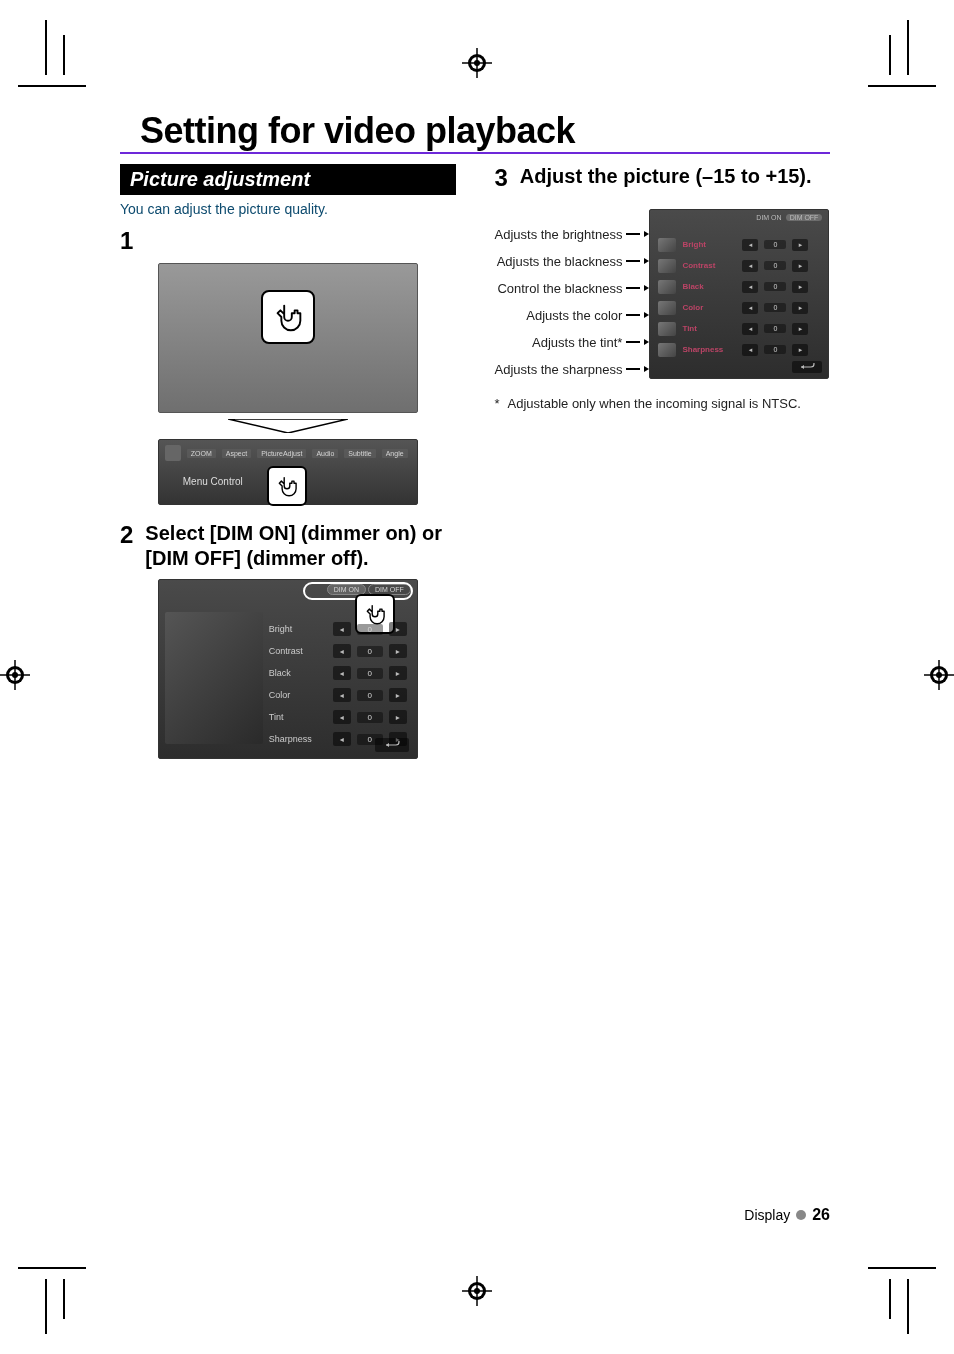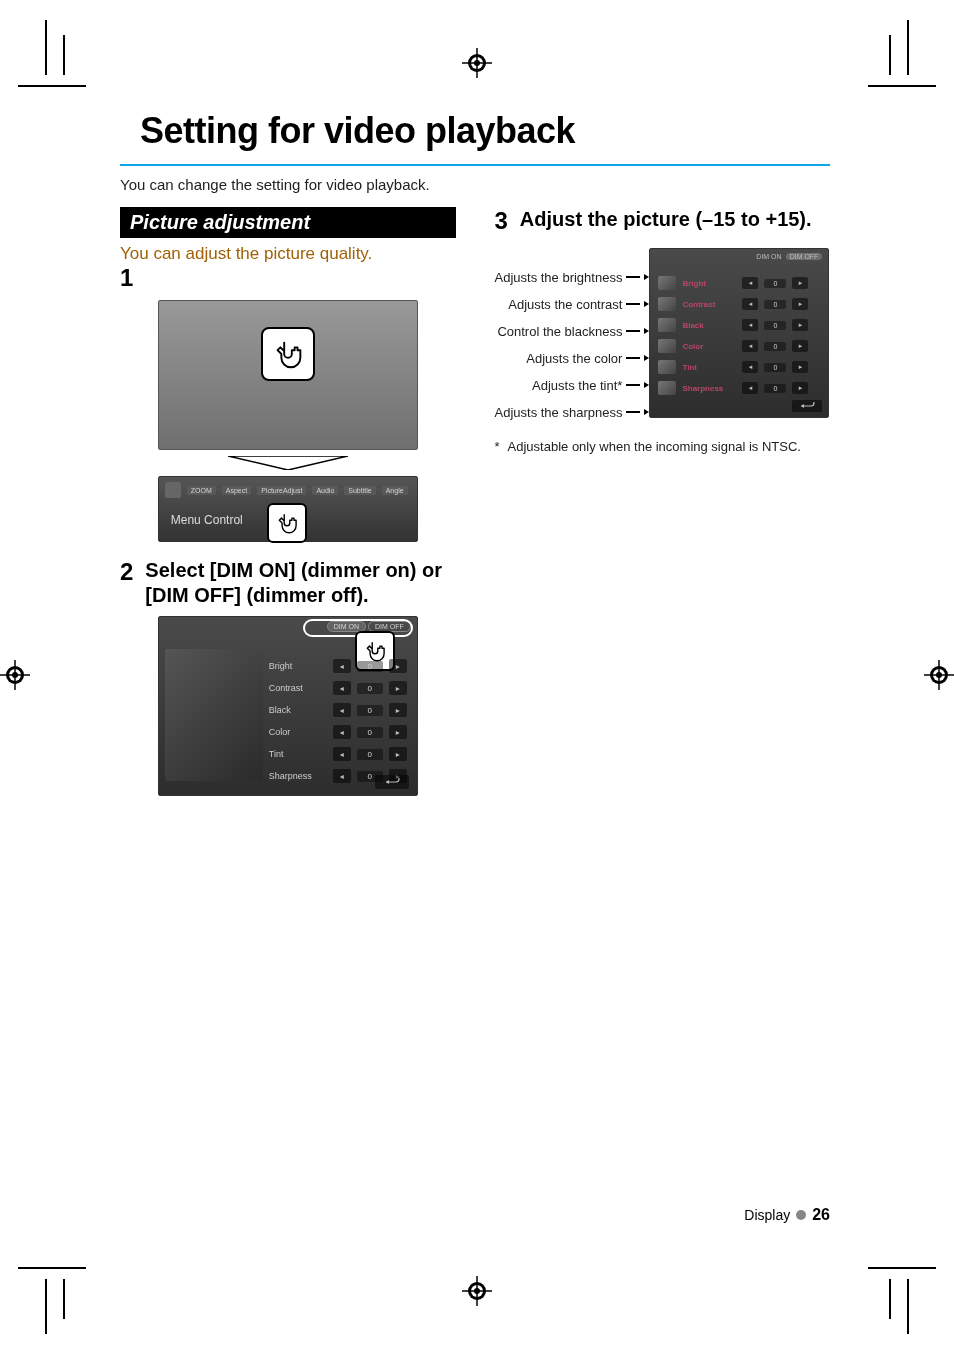--- a/index.html
+++ b/index.html
@@ -30,66 +30,66 @@
   .reg-bottom { left: 462px; bottom: 48px; }
   .reg-left { left: 0px; top: 660px; }
   .reg-right { right: 0px; top: 660px; }
 
   .page {
     position: absolute;
     left: 120px;
     top: 110px;
     width: 710px;
   }
-  .title-row { display: flex; align-items: center; border-bottom: 2px solid #0ea5e9; padding-bottom: 12px; margin-bottom: 10px; }
+  .title-row { display: flex; align-items: center; border-bottom: 2px solid #6d28d9; padding-bottom: 0; margin-bottom: 10px; }
   .title-bar { width: 10px; background: #000; margin-right: 10px; }
   .title { font-size: 36px; font-weight: 700; letter-spacing: -0.5px; }
   .intro { font-size: 15px; color: #222; margin-bottom: 14px; }
 
   .cols { display: flex; gap: 39px; }
   .col { flex: 1; min-width: 0; }
   .subhead-box { background: #000; color: #fff; font-size: 20px; font-weight: 700; font-style: italic; padding: 4px 10px; display: inline-block; width: 100%; margin-bottom: 6px; }
-  .sub-intro { font-size: 17px; color: #a16207; }
+  .sub-intro { font-size: 14px; color: #0c4a6e; margin-bottom: 10px; }
 
   .step { display: flex; align-items: flex-start; gap: 12px; margin-bottom: 8px; }
   .step-num { font-size: 24px; font-weight: 700; }
   .step-title { font-size: 20px; font-weight: 700; line-height: 1.25; }
 
   .fig { width: 260px; margin: 6px auto 16px auto; }
   .fig-gray { background: linear-gradient(180deg,#999,#6f6f6f); border: 1px solid #555; height: 150px; border-radius: 2px; position: relative; }
   .fig-touch-icon { position: absolute; left: 50%; top: 26px; transform: translateX(-50%); width: 54px; height: 54px; background:#fff; border:2px solid #000; border-radius:8px; display:flex; align-items:center; justify-content:center; }
   .fig-touch-icon svg { width: 38px; height: 38px; }
   .fig-arrow { width: 120px; height: 14px; margin: 6px auto 6px auto; }
   .fig-arrow svg { width: 100%; height: 100%; }
 
   .fig-menubar { background: linear-gradient(180deg,#555,#333); border: 1px solid #333; height: 66px; border-radius: 2px; position: relative; color:#d5d5d5; font-size:8px; }
   .mb-top { display:flex; gap:6px; padding:5px 6px 2px 6px; align-items:center; }
   .mb-icon { width:16px; height:16px; background:#666; border-radius:2px; }
   .mb-btn { background:rgba(90,90,90,.9); padding:1px 4px; border-radius:1px; font-size:7px; }
-  .mb-label { position:absolute; left:12px; top:36px; font-size:12px; color:#ddd; }
+  .mb-label { position:absolute; left:24px; top:36px; font-size:10px; color:#ddd; }
   .mb-touch { position:absolute; left:108px; top:26px; width:40px; height:40px; background:#fff; border:2px solid #000; border-radius:6px; display:flex; align-items:center; justify-content:center; }
   .mb-touch svg { width:28px; height:28px; }
 
   .fig-settings { background: linear-gradient(180deg,#4a4a4a,#2d2d2d); border:1px solid #333; height: 180px; border-radius:2px; position:relative; color:#d5d5d5; font-size:9px; }
   .fs-tabs { position:absolute; top:4px; right:6px; display:flex; gap:2px; }
   .fs-tab { border:1px solid #888; border-radius:8px; padding:1px 6px; font-size:7px; }
   .fs-tab.active { background:rgba(255,255,255,.15); }
   .fs-touch { position:absolute; right:22px; top:14px; width:40px; height:40px; background:#fff; border:2px solid #000; border-radius:6px; display:flex; align-items:center; justify-content:center; }
   .fs-touch svg { width:28px; height:28px; }
   .fs-rows { position:absolute; left:110px; top:38px; right:8px; }
   .fs-row { display:flex; align-items:center; gap:6px; height:22px; }
   .fs-row-label { width:58px; font-size:9px; color:#ccc; }
   .fs-row-val { width:26px; text-align:center; font-size:8px; background:rgba(0,0,0,.4); border-radius:2px; padding:1px 0; }
   .fs-row-btn { width:18px; height:14px; background:rgba(0,0,0,.5); border-radius:2px; display:flex; align-items:center; justify-content:center; font-size:8px; color:#bbb; }
   .fs-back { position:absolute; right:8px; bottom:6px; width:34px; height:14px; background:rgba(0,0,0,.5); border-radius:2px; display:flex; align-items:center; justify-content:center; }
   .fs-left-img { position:absolute; left:6px; top:32px; width:98px; height:132px; background:linear-gradient(135deg,#555,#2a2a2a); border-radius:2px; }
 
   .tabs-oval { position:absolute; top:2px; right:4px; width:110px; height:18px; border:2px solid #fff; border-radius:10px; pointer-events:none; }
 
-  .fig3-wrap { display:flex; align-items:center; gap:0; }
+  .fig3-wrap { display:flex; align-items:flex-end; gap:0; }
   .fig3-labels { display:flex; flex-direction:column; gap:7px; align-items:flex-end; font-size:13px; color:#222; padding-top:24px; }
   .fig3-labels div { display:flex; align-items:center; gap:4px; height:20px; }
   .fig3-labels .ln { width:14px; height:1.5px; background:#000; }
   .fig3-labels .ar { width:0;height:0;border-top:3px solid transparent;border-bottom:3px solid transparent;border-left:5px solid #000;}
   .fig3-panel { background: linear-gradient(180deg,#4a4a4a,#2d2d2d); border:1px solid #333; width:180px; height:170px; border-radius:2px; position:relative; color:#ccc; font-size:9px; }
   .fig3-tabs { position:absolute; top:4px; right:6px; display:flex; gap:4px; font-size:7px; }
   .fig3-tab { color:#bbb; }
   .fig3-tab.active { background:rgba(255,255,255,.2); border-radius:6px; padding:0 4px; }
   .fig3-rows { position:absolute; left:8px; top:24px; right:8px; }
   .fig3-row { display:flex; align-items:center; gap:6px; height:21px; }
@@ -150,21 +150,20 @@
       <line x1="15" y1="0" x2="15" y2="30" stroke="#000" stroke-width="1.5"></line>
       <line x1="0" y1="15" x2="30" y2="15" stroke="#000" stroke-width="1.5"></line>
     </svg></div>
 
 <div class="page">
 
   <div class="title-row">
     <div class="title-bar"></div>
     <div class="title">Setting for video playback</div>
   </div>
-  <div class="intro">You can change the setting for video playback.</div>
 
   <div class="cols">
 
     <div class="col">
       <div class="subhead-box">Picture adjustment</div>
       <div class="sub-intro">You can adjust the picture quality.</div>
 
       <div class="step">
         <div class="step-num">1</div>
       </div>
@@ -274,21 +273,21 @@
       </div>
 
       <div class="fig3-wrap">
         <div class="fig3-labels" id="fig3-labels">
             <div>
               <span>Adjusts the brightness</span>
               <span class="ln"></span>
               <span class="ar"></span>
             </div>
             <div>
-              <span>Adjusts the contrast</span>
+              <span>Adjusts the blackness</span>
               <span class="ln"></span>
               <span class="ar"></span>
             </div>
             <div>
               <span>Control the blackness</span>
               <span class="ln"></span>
               <span class="ar"></span>
             </div>
             <div>
               <span>Adjusts the color</span>

